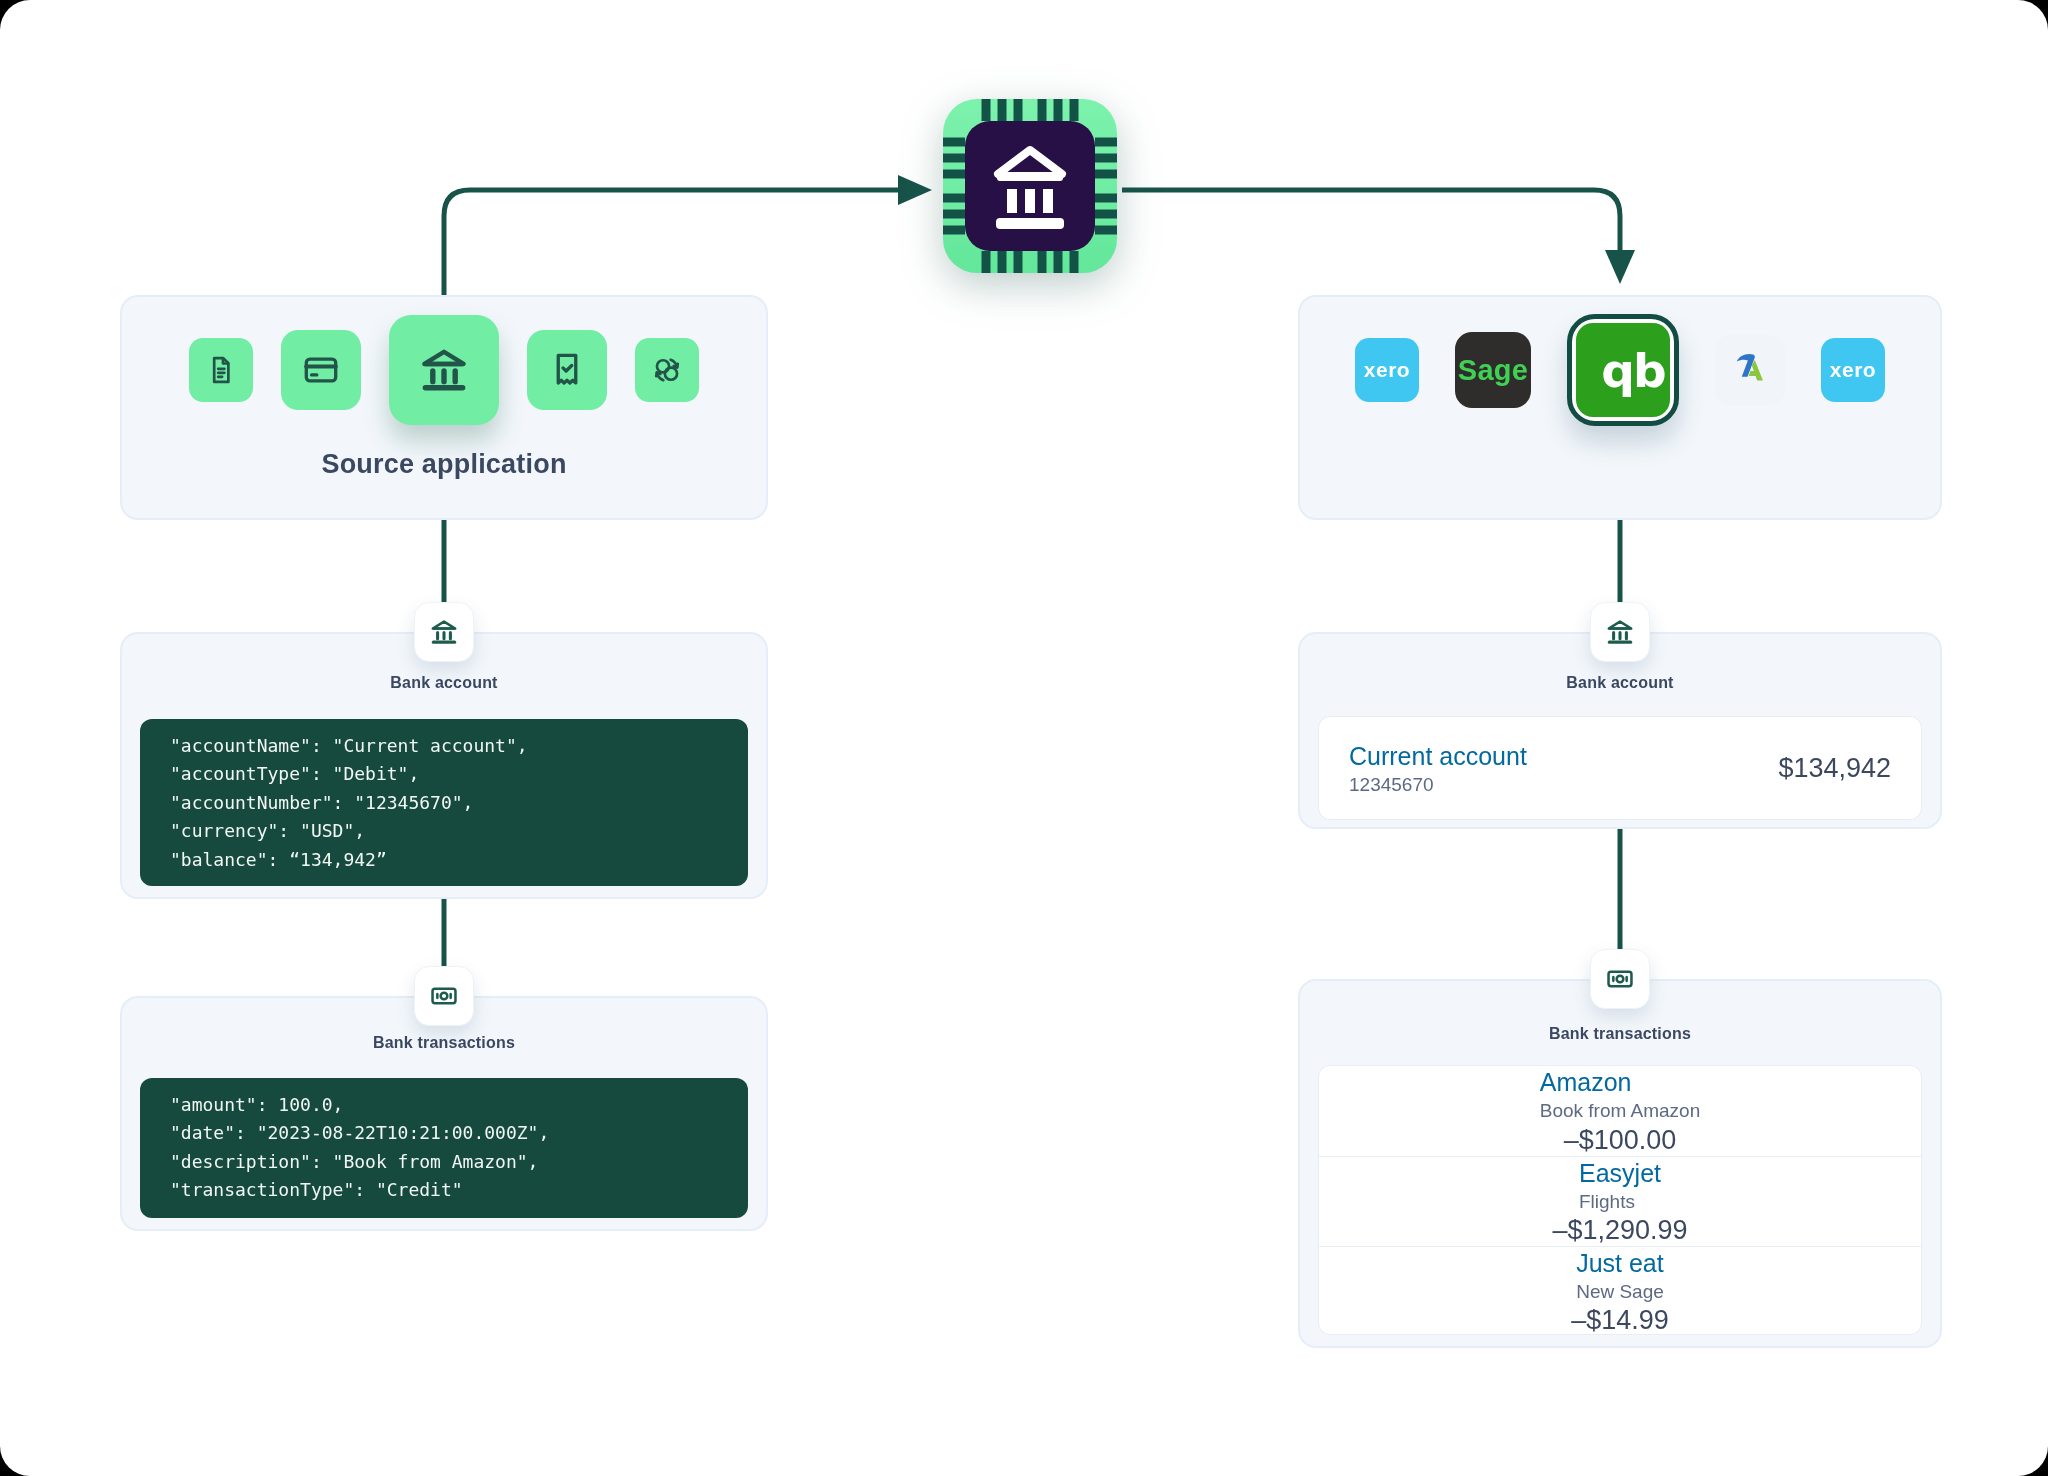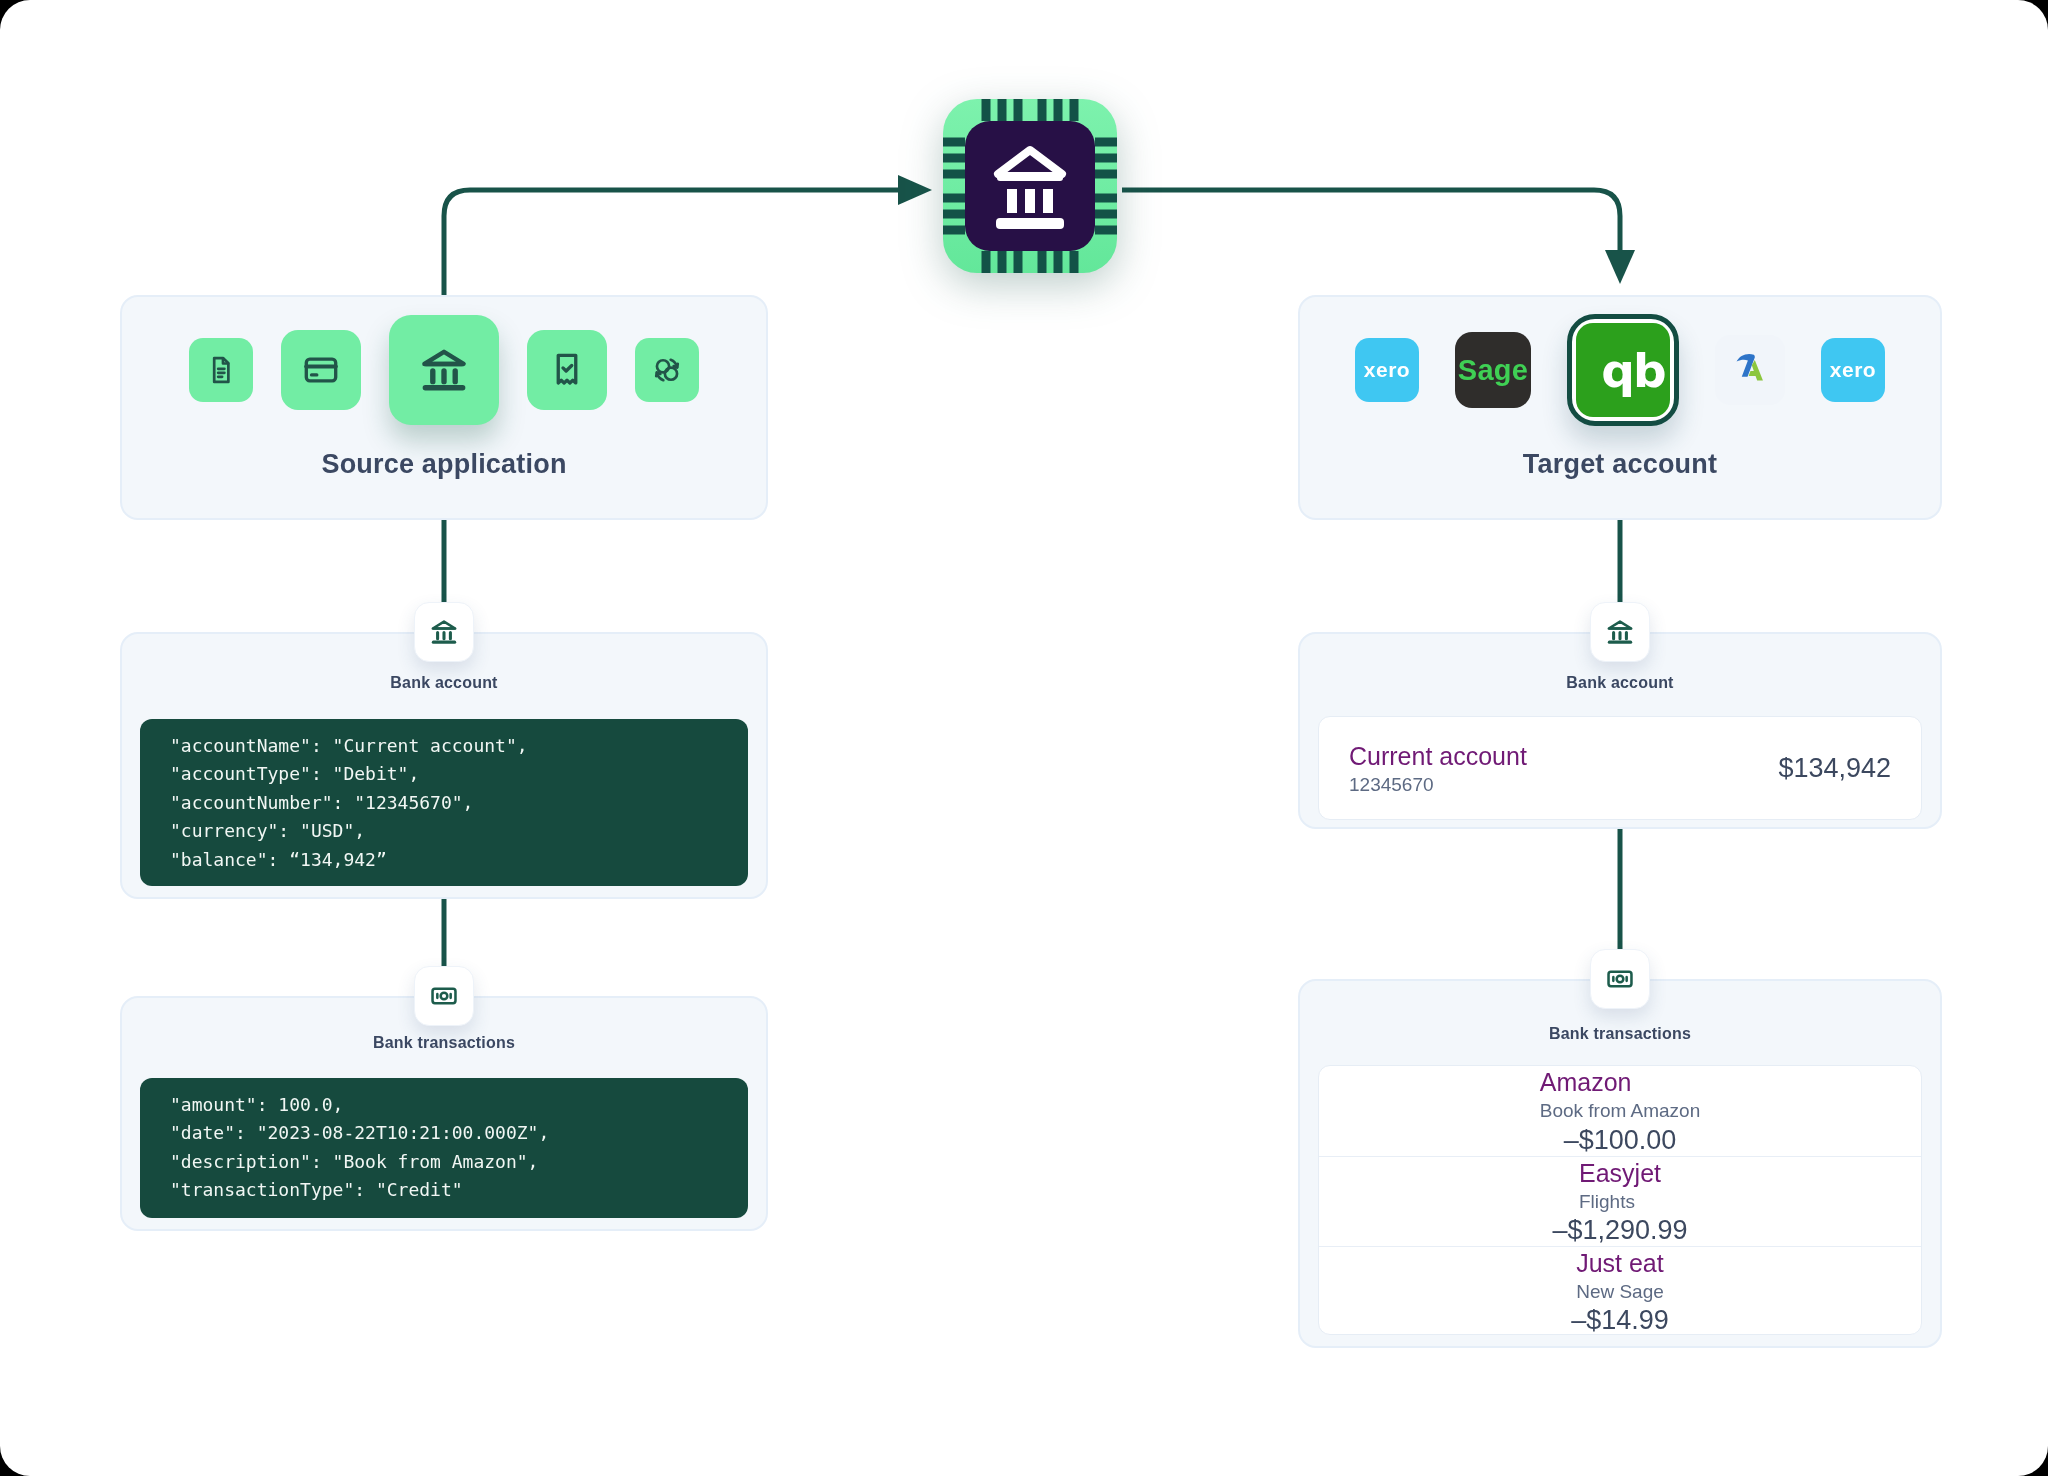--- a/index.html
+++ b/index.html
@@ -50,21 +50,21 @@
   
   .code{position:absolute;left:18px;right:18px;background:#164a3e;border-radius:12px;color:#f1f7f4;
         font-family:"DejaVu Sans Mono","Liberation Mono",monospace;font-size:18px;line-height:28.4px;
         padding:13px 30px;box-sizing:border-box;}
 
   
   .card{position:absolute;left:18px;right:18px;background:#fff;border:1px solid #e6edf5;border-radius:12px;box-sizing:border-box;}
   .acct-row{display:flex;align-items:center;justify-content:space-between;padding:0 30px;height:100%;}
   .tx-row{display:flex;align-items:center;justify-content:space-between;padding:0 30px;height:90px;box-sizing:border-box;flex-direction:column;}
   .tx-row + .tx-row{border-top:1px solid #e8eef6;}
-  .r-name{font-size:25px;color:#701a75;line-height:32px;}
+  .r-name{font-size:25px;color:#0369a1;line-height:32px;}
   .r-sub{font-size:19px;color:#5d6a83;line-height:25px;}
   .r-amt{font-size:27px;color:#3c485f;white-space:nowrap;}
 </style>
 </head>
 <body>
 
 <div class="stage">
 
   <svg width="0" height="0" style="position:absolute" aria-hidden="true">
     <defs>
@@ -213,21 +213,20 @@
       <div class="app fa-tile">
         <svg width="46" height="46" viewBox="0 0 48 48">
           <path fill="#2e74c8" d="M28 8c-7.5-2.2-15 .8-18 7.2 4.2-2.2 8.6-2.4 11.8-1.2l-6.4 17h6l7.6-20c.2-1.1-.2-2.4-1-3z"></path>
           <path fill="#8cc63e" d="M29 13.5 37.5 35h-6l-1.7-4.8h-7.2l1.9-5.2h3.5l-2.1-6z"></path>
         </svg>
       </div>
       <div class="app xero">
           <span>xero</span>
         </div>
     </div>
-    <div class="panel-title" style="top:150px;">Target account</div>
   </div>
 
   <div class="panel" style="left:120px;top:632px;width:648px;height:267px;">
     <div class="panel-title sec-title" style="top:32px;">Bank account</div>
     <div class="code" style="top:85px;height:167px;">
       <div>"accountName": "Current account",</div>
       <div>"accountType": "Debit",</div>
       <div>"accountNumber": "12345670",</div>
       <div>"currency": "USD",</div>
       <div>"balance": “134,942”</div>

